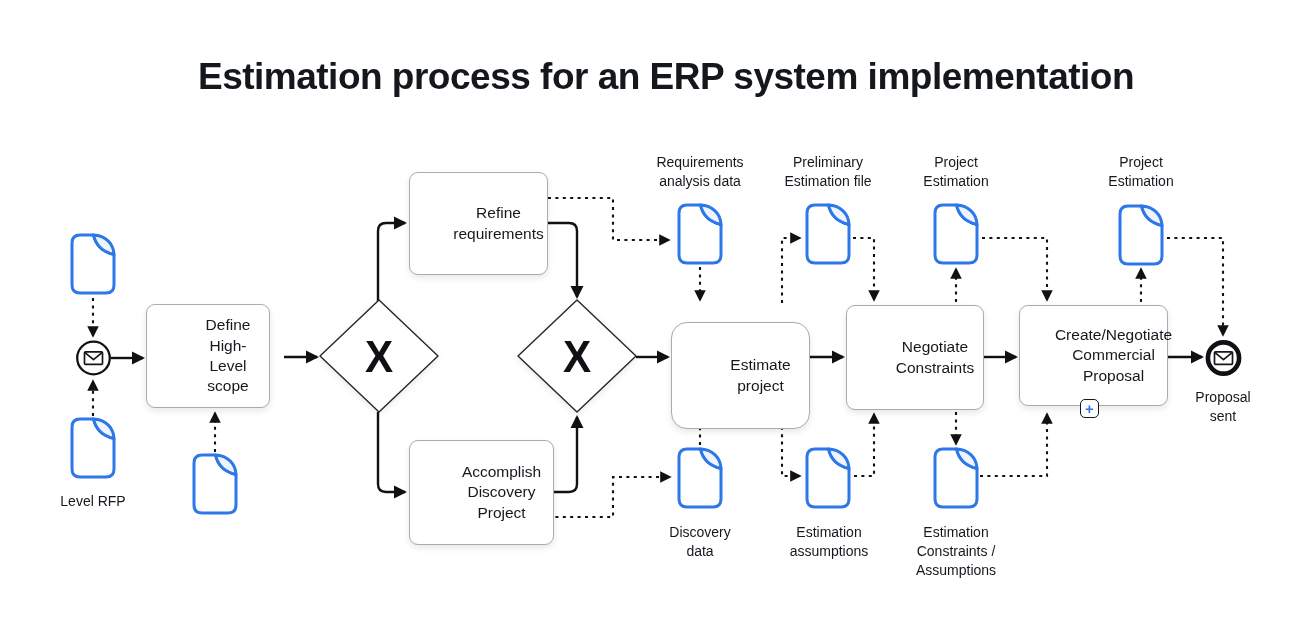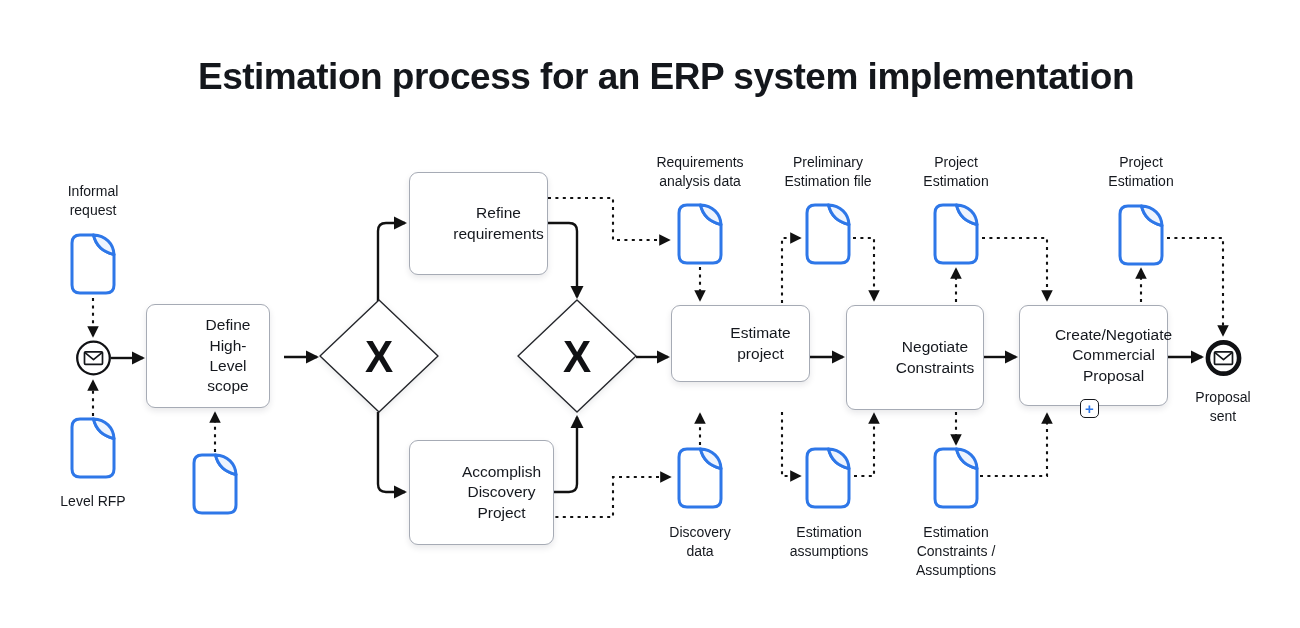--- a/index.html
+++ b/index.html
@@ -122,33 +122,31 @@
     <use href="#doc" x="933" y="447" width="46" height="62"></use>
   </svg>
 
   <div class="task" style="left:146px;top:304px;width:124px;height:104px;">Define High-
 Level scope</div>
   <div class="task" style="left:409px;top:172px;width:139px;height:103px;">Refine
 requirements</div>
   <div class="task" style="left:409px;top:440px;width:145px;height:105px;">Accomplish
 Discovery
 Project</div>
-  <div class="task" style="left:671px;top:305px;width:139px;height:77px;">Estimate project</div>
+  <div class="task" style="left:671px;top:322px;width:139px;height:107px;border-radius:16px;">Estimate project</div>
   <div class="task" style="left:846px;top:305px;width:138px;height:105px;">Negotiate
 Constraints</div>
   <div class="task" style="left:1019px;top:305px;width:149px;height:101px;">Create/Negotiate
 Commercial
 Proposal</div>
   <div class="plus-marker" style="left:1080px;top:399px;">+</div>
 
   <div class="xmark" style="left:349px;top:329px;">X</div>
   <div class="xmark" style="left:547px;top:329px;">X</div>
 
-  <div class="lbl" style="left:13px;top:182px;width:160px;">Informal
-request</div>
   <div class="lbl" style="left:13px;top:492px;width:160px;">Level RFP</div>
   <div class="lbl" style="left:620px;top:153px;width:160px;">Requirements
 analysis data</div>
   <div class="lbl" style="left:748px;top:153px;width:160px;">Preliminary
 Estimation file</div>
   <div class="lbl" style="left:876px;top:153px;width:160px;">Project
 Estimation</div>
   <div class="lbl" style="left:1061px;top:153px;width:160px;">Project
 Estimation</div>
   <div class="lbl" style="left:620px;top:523px;width:160px;">Discovery

